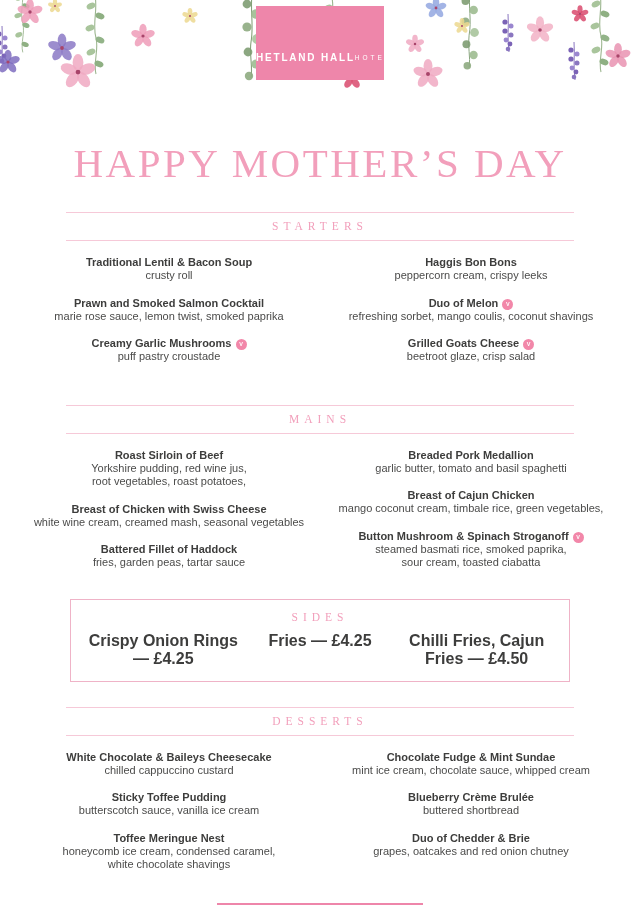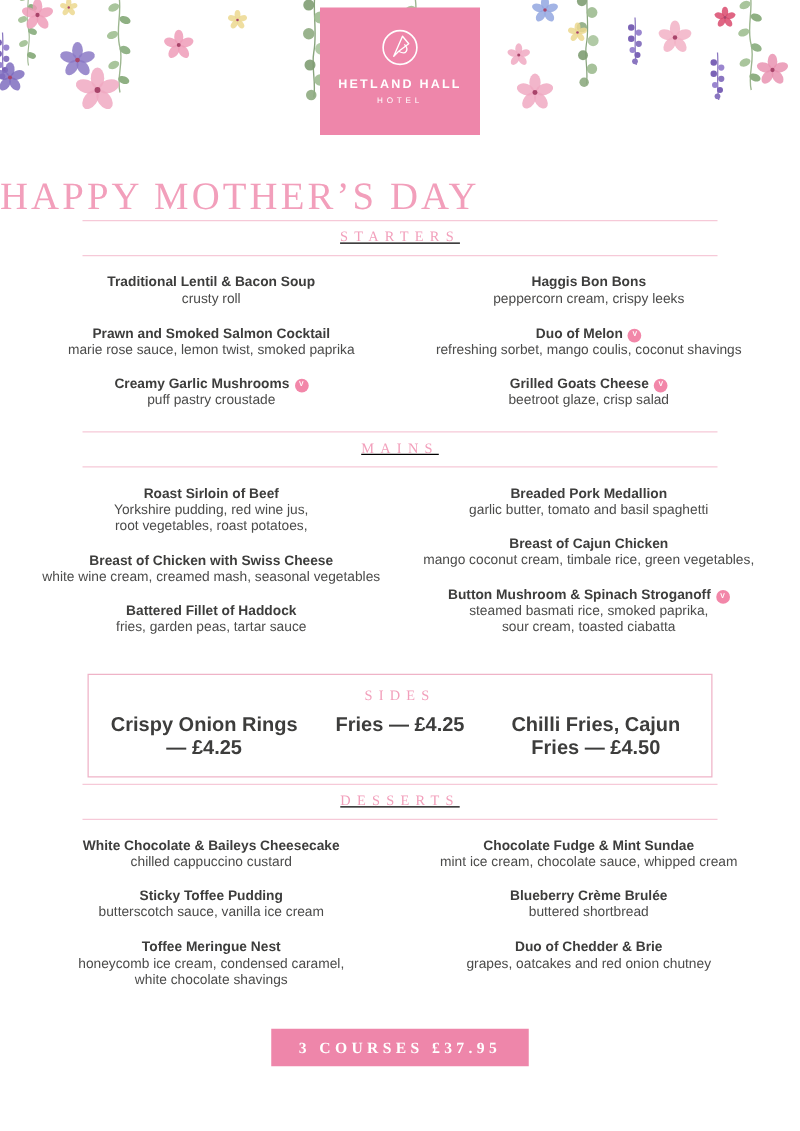--- a/index.html
+++ b/index.html
@@ -10,34 +10,34 @@
   *{margin:0;padding:0;box-sizing:border-box;}
   html,body{background:#fff;}
   body{
     width:640px;height:905px;margin:0 auto;overflow:hidden;position:relative;
     font-family:"Liberation Sans",sans-serif;-webkit-font-smoothing:antialiased;
   }
   .florals-wrap{position:relative;height:116px;}
   .florals{position:absolute;left:0;top:0;}
   .logo-box{
     position:absolute;left:50%;transform:translateX(-50%);top:6px;
-    width:128px;height:102px;background:var(--pink);
-    display:flex;flex-direction:column;align-items:center;justify-content:flex-start;
-    padding-top:12px;
+    width:128px;height:74px;background:var(--pink);
+    display:flex;flex-direction:row;align-items:center;justify-content:flex-start;
+    padding-top:24px;
   }
   .logo-name{color:#fff;font-size:10px;font-weight:bold;letter-spacing:1.8px;margin-top:4px;white-space:nowrap;}
   .logo-sub{color:#fff;font-size:6.5px;letter-spacing:3px;margin-top:4px;}
   .page-title{
-    margin-top:23px;
-    font-family:"Liberation Serif",serif;font-size:31px;font-weight:normal;
+    margin-top:23px;text-align:center;
+    font-family:"Liberation Serif",serif;font-size:41px;font-weight:normal;
     letter-spacing:2.5px;color:var(--titlepink);white-space:nowrap;
   }
   .sect-header{
-    margin:1px 66px 0;border-top:1px solid var(--rule);border-bottom:1px solid var(--rule);
-    padding:7px 0 8px;text-align:center;text-decoration:underline;
+    margin:25px 66px 0;border-top:1px solid var(--rule);border-bottom:1px solid var(--rule);
+    padding:7px 0 8px;text-align:center;
   }
   .sect-label{
     font-family:"Liberation Serif",serif;font-size:11.5px;letter-spacing:5px;
     color:var(--titlepink);
   }
   .menu-grid{display:grid;grid-template-columns:1fr 1fr;padding:15px 18px 2px;}
   .menu-col{text-align:center;}
   .item{margin-bottom:14px;}
   .item-name{font-size:11px;font-weight:bold;color:var(--dark);line-height:13px;}
   .item-desc{font-size:11px;color:var(--desc);line-height:13.5px;}

